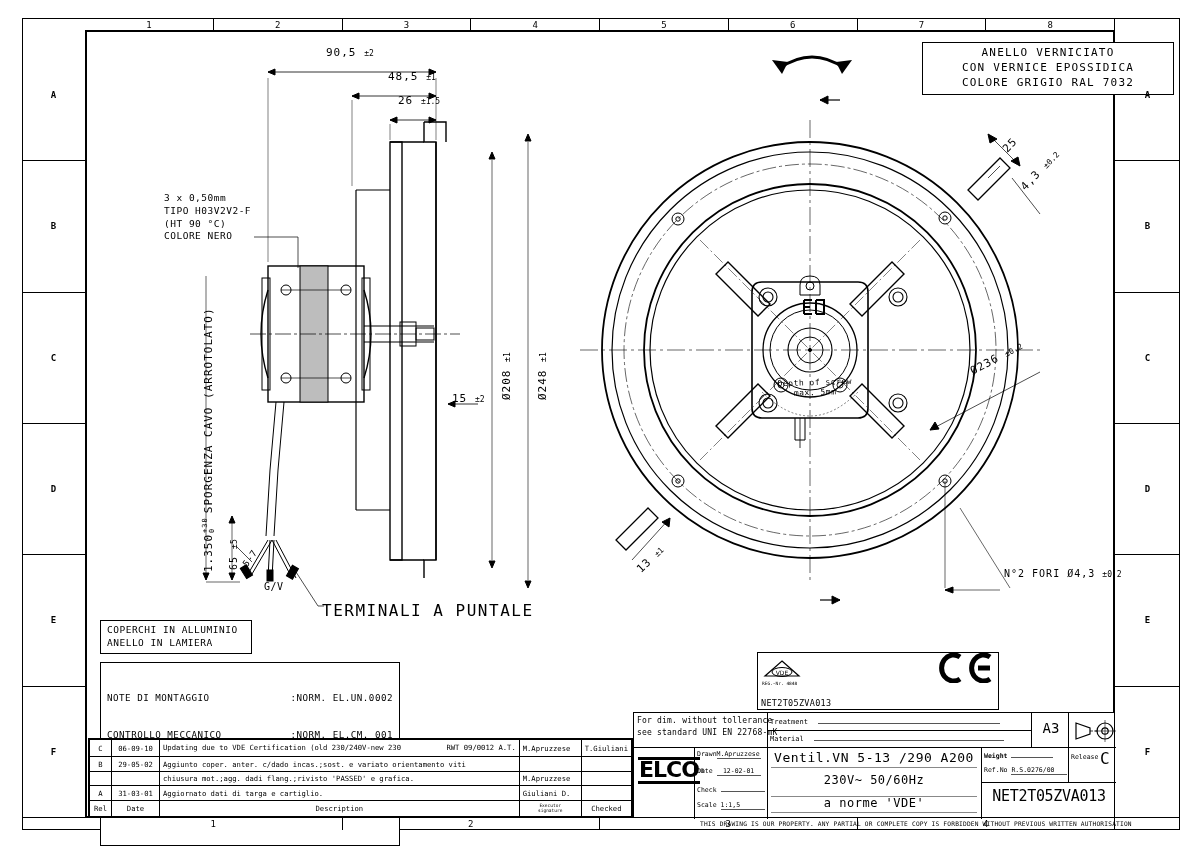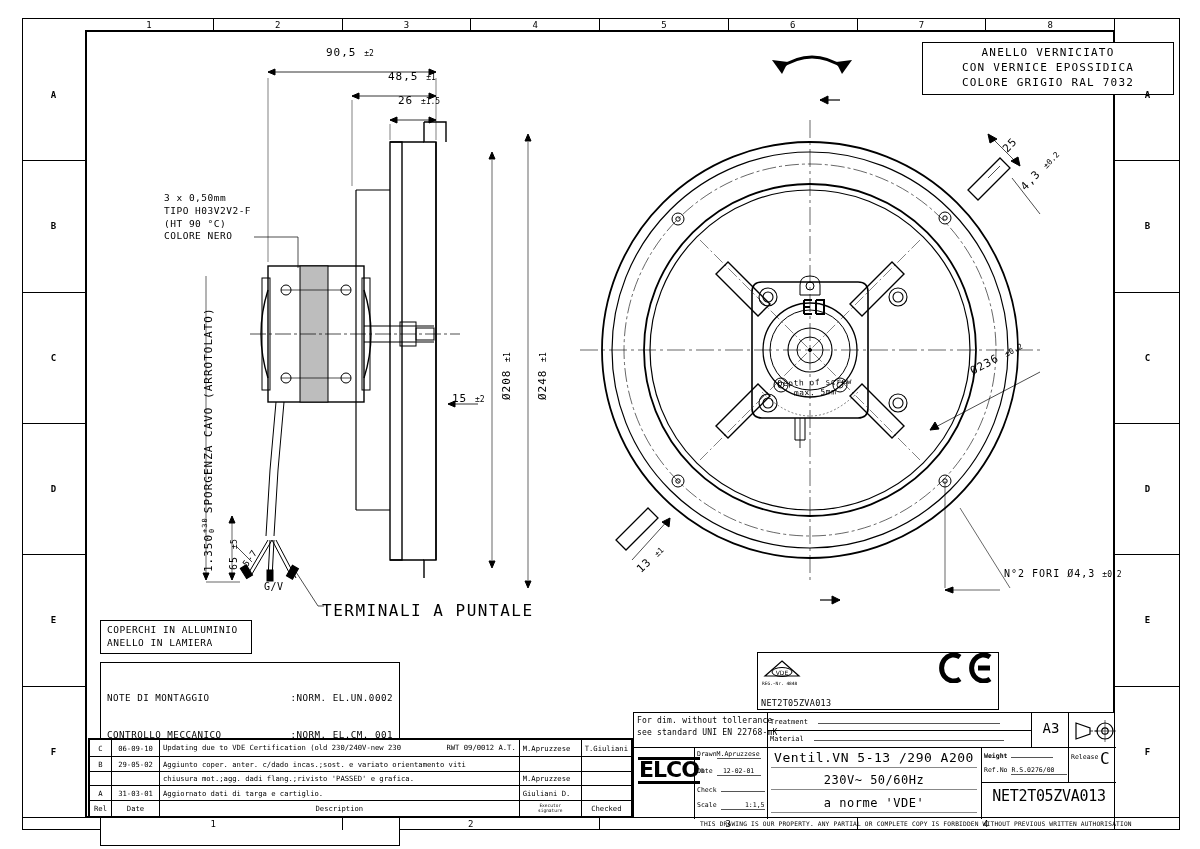--- a/index.html
+++ b/index.html
@@ -579,25 +579,25 @@
     <div style="position:absolute; left:63px; top:54px; font-size:6.5px;">
       <span>Date</span>
       <span class="underline-field" style="min-width:44px;text-align:center">12-02-01</span>
     </div>
     <div style="position:absolute; left:63px; top:71px; font-size:6.5px;">
       <span>Check</span>
       <span class="underline-field" style="min-width:44px;height:8px"></span>
     </div>
     <div style="position:absolute; left:63px; top:88px; font-size:6.5px;">
       <span>Scale</span>
-      <span class="underline-field" style="min-width:44px;text-align:right">1:1,5</span>
+      <span class="underline-field" style="min-width:44px;text-align:left">1:1,5</span>
     </div>
 
     <div style="position:absolute; left:137px; top:37px; width:206px; text-align:center; font-size:13px; letter-spacing:.5px; border-bottom:1px solid #888; padding-bottom:2px;">Ventil.VN 5-13 /290 A200</div>
-    <div style="position:absolute; left:137px; top:60px; width:206px; text-align:center; font-size:12px; letter-spacing:.5px; border-bottom:1px solid #888; padding-bottom:2px;">230V~  50/60Hz</div>
+    <div style="position:absolute; left:137px; top:60px; width:206px; text-align:center; font-size:12px; letter-spacing:.5px; border-bottom:1px solid #888; padding-bottom:9px;">230V~  50/60Hz</div>
     <div style="position:absolute; left:137px; top:83px; width:206px; text-align:center; font-size:12px; letter-spacing:.5px; border-bottom:1px solid #888; padding-bottom:2px;">a norme 'VDE'</div>
 
     <div style="position:absolute; left:350px; top:37px; font-size:6.5px;font-weight:bold;">
       <span>Weight</span>
       <span class="underline-field" style="min-width:42px;height:8px"></span>
     </div>
     <div style="position:absolute; left:350px; top:53px; font-size:6.5px;">
       <span>Ref.No</span>
       <span class="underline-field" style="min-width:56px">R.S.0276/00</span>
     </div>

